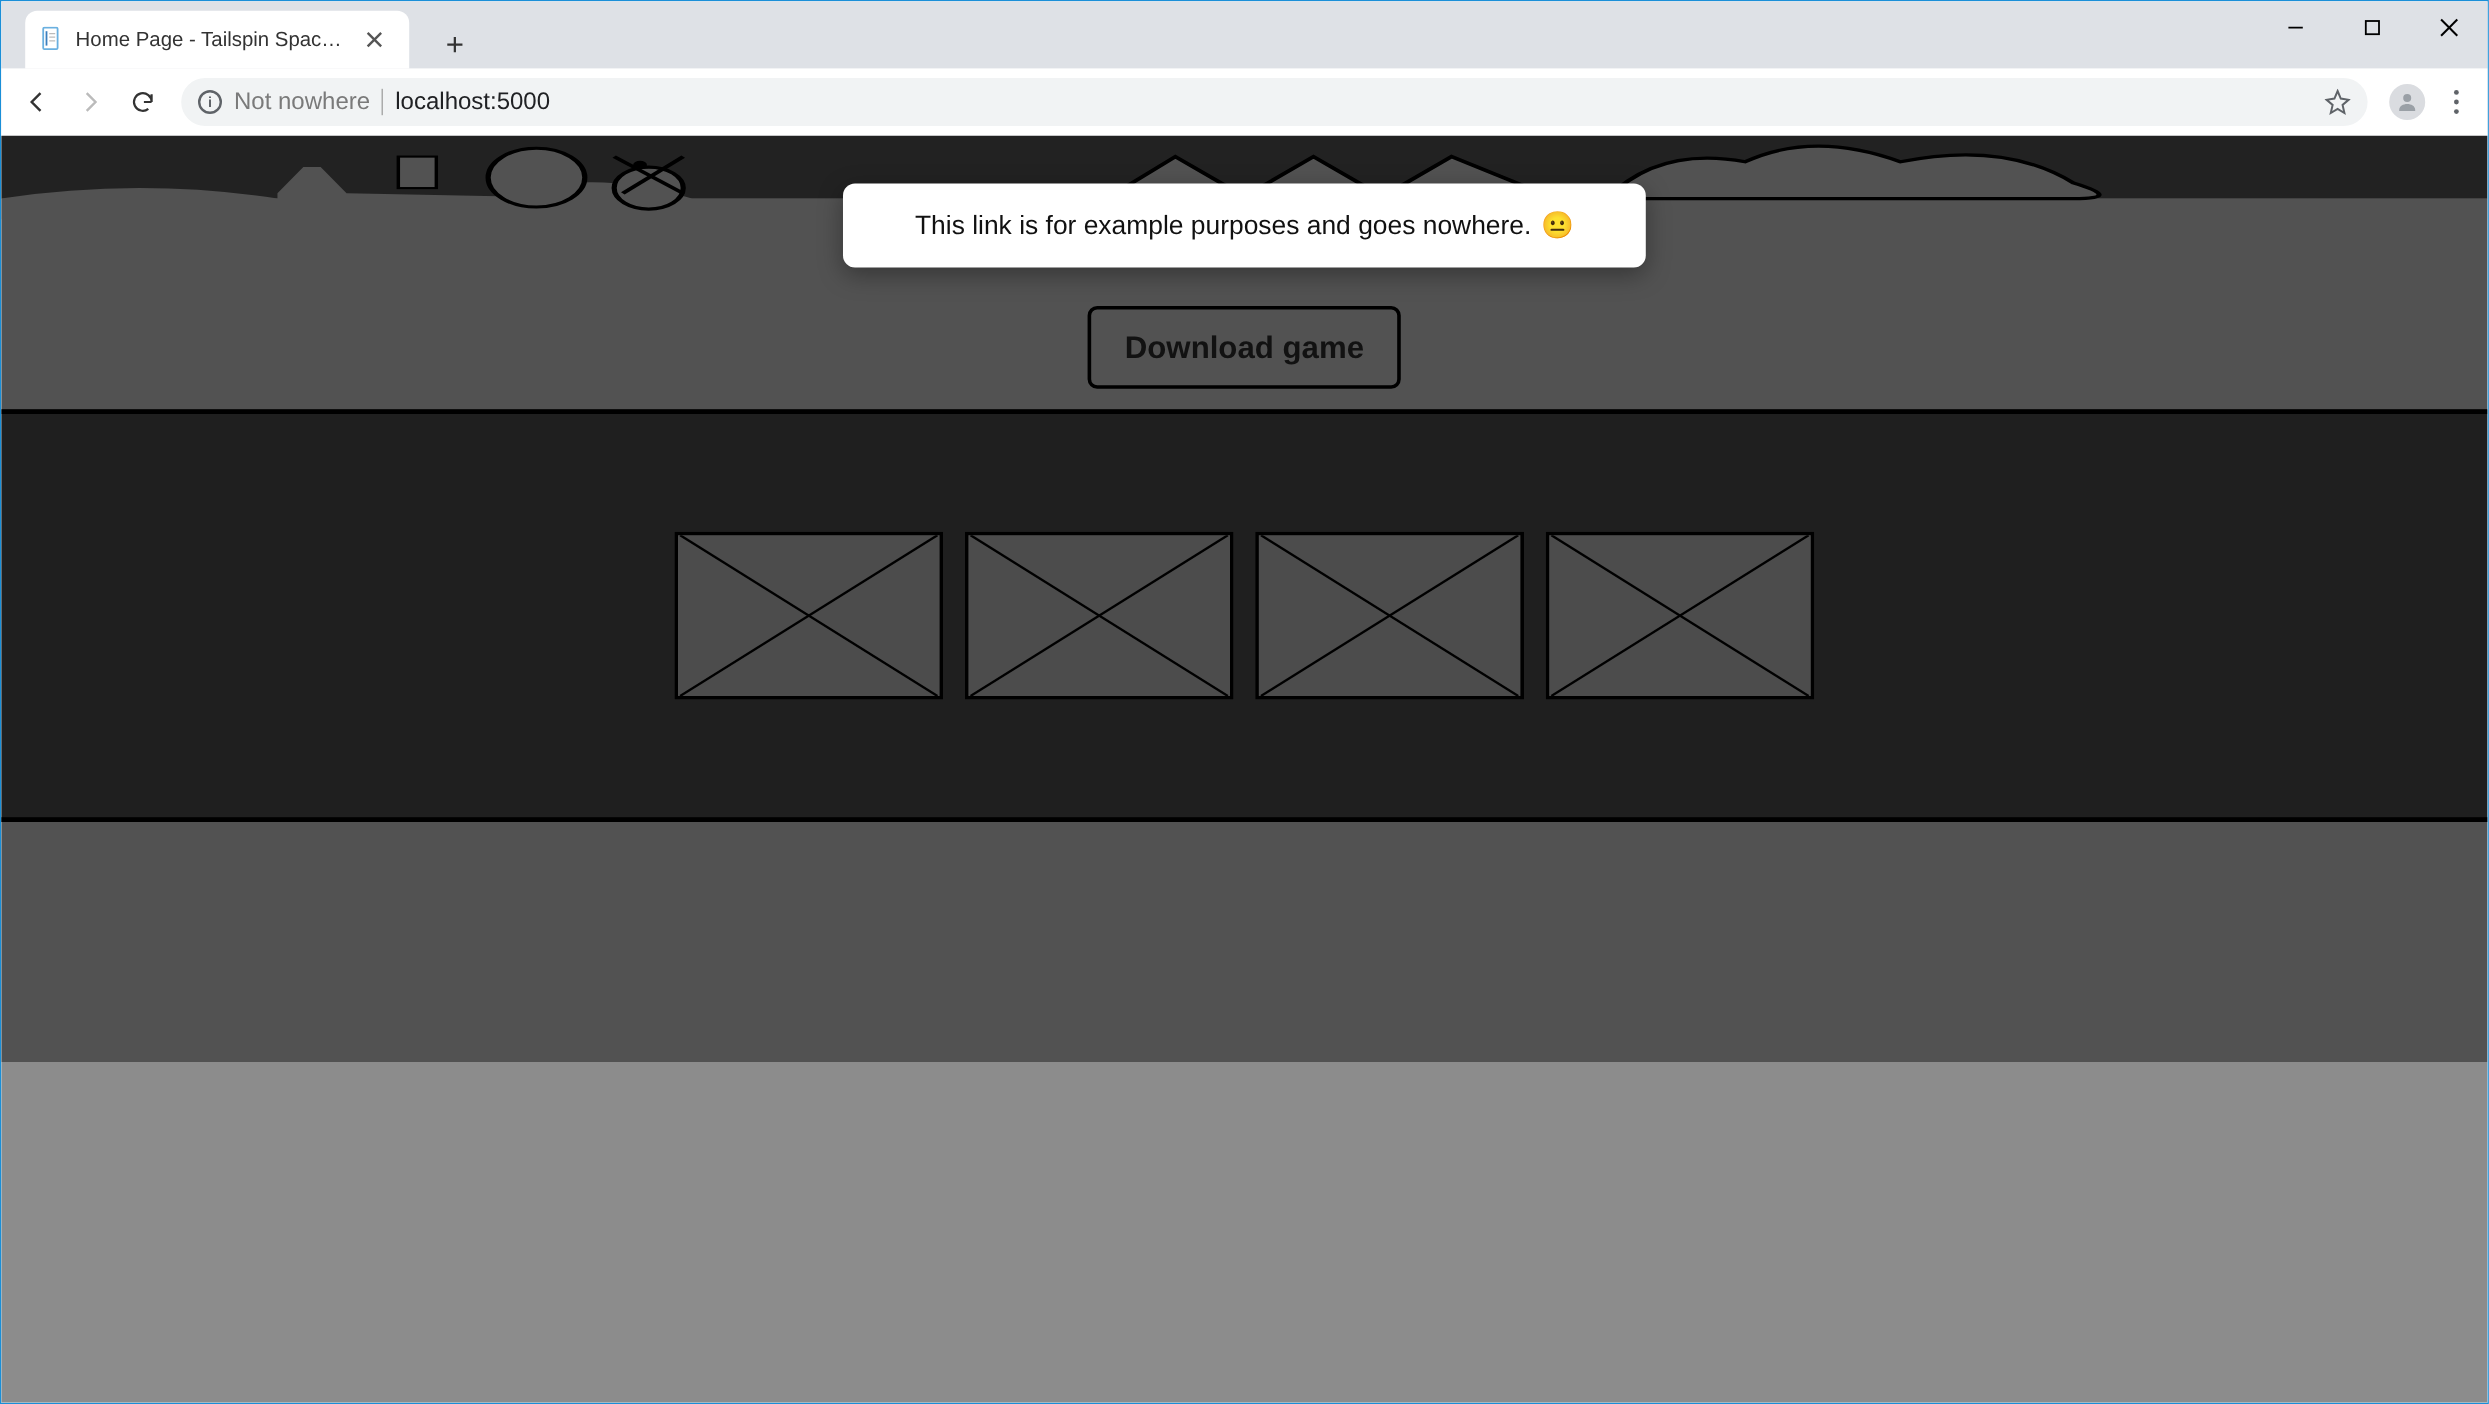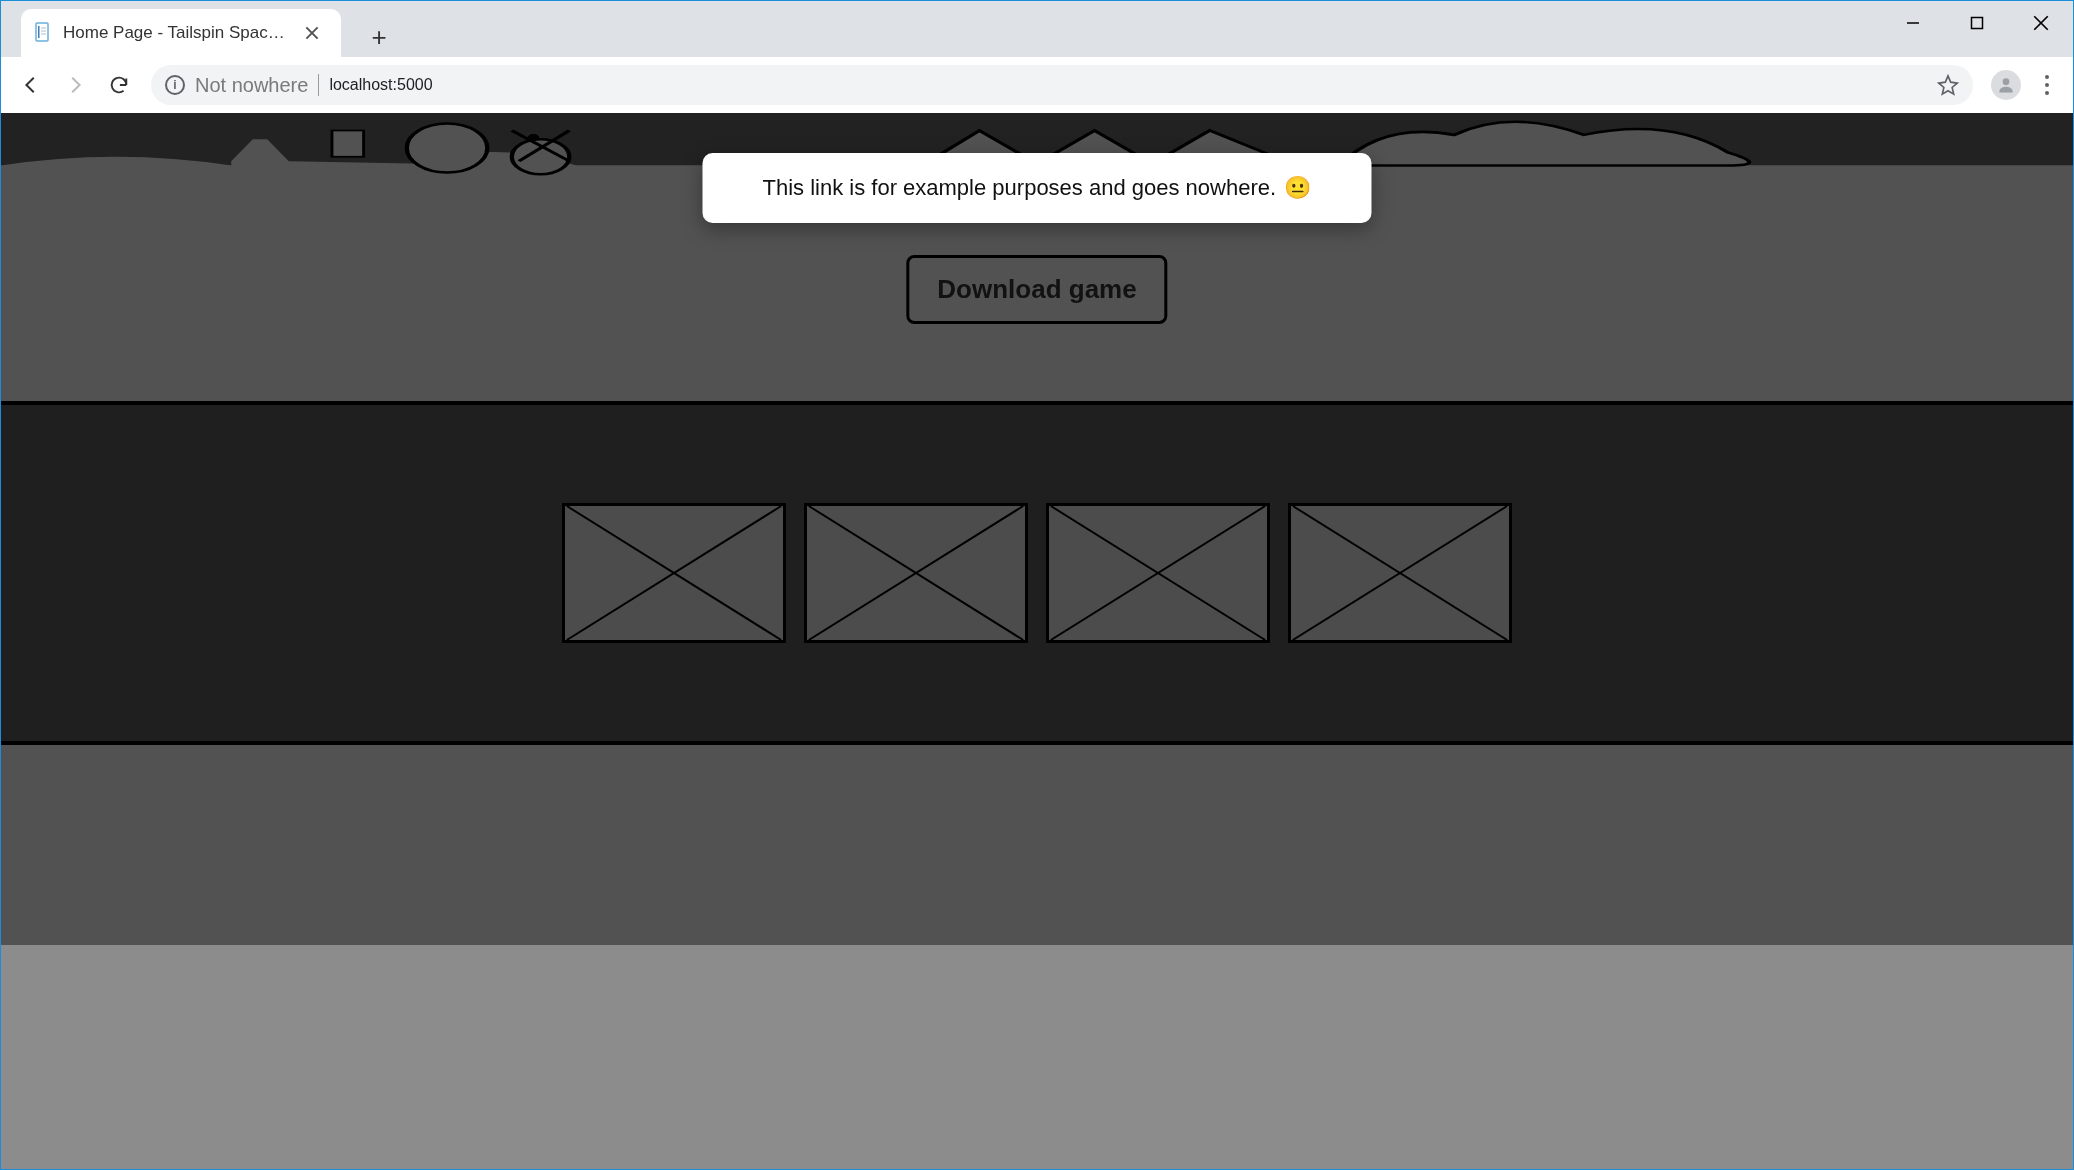--- a/index.html
+++ b/index.html
@@ -27,33 +27,33 @@
   .nav-btn { width: 40px; height: 40px; border-radius: 50%; display: flex; align-items: center; justify-content: center; cursor: pointer; color: #555; }
   .nav-btn.disabled { color: #bbb; cursor: default; }
   .omnibox {
     flex: 1; height: 40px; background: #f1f3f4; border-radius: 20px; display: flex; align-items: center;
     padding: 0 14px; gap: 10px; margin: 0 8px;
   }
   .site-info { display: flex; align-items: center; gap: 10px; color: #5f6368; }
   .site-info-icon { width: 20px; height: 20px; border: 2px solid #5f6368; border-radius: 50%; display:flex;align-items:center;justify-content:center;font-size:12px;font-weight:bold; }
   .not-secure { font-size: 20px; color: #7a7a7a; }
   .divider { width: 1px; height: 22px; background: #9a9a9a; }
-  .url { font-size: 16px; color: #202124; flex: 1; }
+  .url { font-size: 20px; color: #202124; flex: 1; }
   .star-btn { color: #5f6368; cursor: pointer; display:flex; align-items:center; }
   .avatar { width:30px; height:30px; border-radius:50%; background:#dadce0; display:flex;align-items:center;justify-content:center; margin: 0 6px;}
   .avatar svg{width:20px;height:20px;fill:#9aa0a6;}
   .menu-btn { width:32px; height:32px; display:flex; align-items:center; justify-content:center; cursor:pointer; flex-direction:column; gap:4px;}
   .menu-dot{width:4px;height:4px;background:#5f6368;border-radius:50%;}
 
   
   .viewport { position: relative; height: calc(100% - 112px); overflow: hidden; }
   .page { height: 100%; position: relative; }
 
   .hero {
-    height: 292px; background: #969696; border-bottom: 4px solid #000; position: relative; overflow: hidden;
+    height: 232px; background: #969696; border-bottom: 4px solid #000; position: relative; overflow: hidden;
     display: flex; align-items: flex-end; justify-content: center;
   }
   .hero-art {
     position: absolute; top: 0; left: 0; right: 0; height: 70px; overflow: hidden;
   }
   .download-btn {
     position: absolute; top: 142px; left: 50%; transform: translateX(-50%);
     border: 3px solid #000; background: transparent; padding: 16px 28px; font-size: 26px; font-weight: bold;
     border-radius: 8px; color: #222; cursor: pointer;
   }

